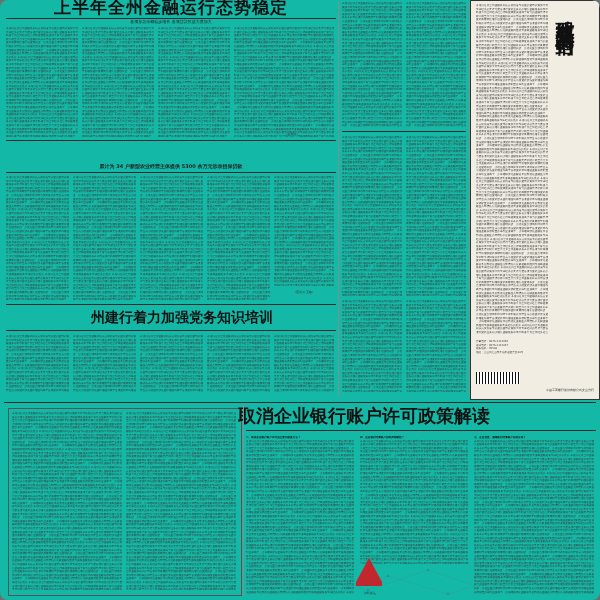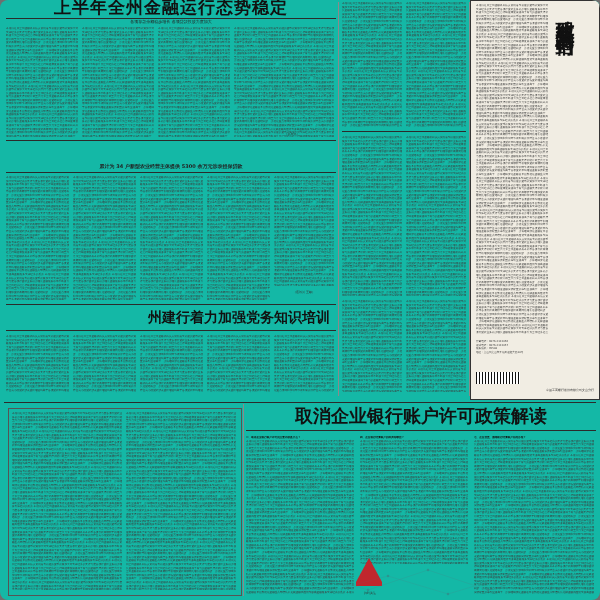--- a/index.html
+++ b/index.html
@@ -64,21 +64,21 @@
   </div>
   <div class="col" style="left:207px;top:176px;width:63px;height:124px;">
     <div class="body-text">本报讯近日全州金融机构认真贯彻落实稳健的货币政策加大对实体经济的支持力度各项存贷款业务稳步增长金融服务水平不断提升为全州经济社会持续健康发展提供了有力的金融支撑据统计截至六月末全州金融机构本外币各项存款余额较年初增加贷款余额同比增长信贷结构进一步优化重点领域和薄弱环节得到有效保障普惠小微贷款涉农贷款增速均高于各项贷款平均增速金融资源配置效率明显提高下一步将继续深化金融改革创新优化金融生态环境防范化解金融风险切实提高金融服务实体经济的质效 本报讯近日全州金融机构认真贯彻落实稳健的货币政策加大对实体经济的支持力度各项存贷款业务稳步增长金融服务水平不断提升为全州经济社会持续健康发展提供了有力的金融支撑据统计截至六月末全州金融机构本外币各项存款余额较年初增加贷款余额同比增长信贷结构进一步优化重点领域和薄弱环节得到有效保障普惠小微贷款涉农贷款增速均高于各项贷款平均增速金融资源配置效率明显提高下一步将继续深化金融改革创新优化金融生态环境防范化解金融风险切实提高金融服务实体经济的质效 本报讯近日全州金融机构认真贯彻落实稳健的货币政策加大对实体经济的支持力度各项存贷款业务稳步增长金融服务水平不断提升为全州经济社会持续健康发展提供了有力的金融支撑据统计截至六月末全州金融机构本外币各项存款余额较年初增加贷款余额同比增长信贷结构进一步优化重点领域和薄弱环节得到有效保障普惠小微贷款涉农贷款增速均高于各项贷款平均增速金融资源配置效率明显提高下一步将继续深化金融改革创新优化金融生态环境防范化解金融风险切实提高金融服务实体经济的质效 本报讯近日全州金融机构认真贯彻落实稳健的货币政策加大对实体经济的支持力度各项存贷款业务稳步增长金融服务水平不断提升为全州经济社会持续健康发展提供了有力的金融支撑据统计截至六月末全州金融机构本外币各项存款余额较年初增加贷款余额同比增长信贷结构进一步优化重点领域和薄弱环节得到有效保障普惠小微贷款涉农贷款增速均高于各项贷款平均增速金融资源配置效率明显提高下一步将继续深化金融改革创新优化金融生态环境防范化解金融风险切实提高金融服务实体经济的质效 本报讯近日全州金融机构认真贯彻落实稳健的货币政策加大对实体经济的支持力度各项存贷款业务稳步增长金融服务水平不断提升为全州经济社会持续健康发展提供了有力的金融支撑据统计截至六月末全州金融机构本外币各项存款余额较年初增加贷款余额同比增长信贷结构进一步优化重点领域和薄弱环节得到有效保障普惠小微贷款涉农贷款增速均高于各项贷款平均增速金融资源配置效率明显提高下一步将继续深化金融改革创新优化金融生态环境防范化解金融风险切实提高金融服务实体经济的质效 本报讯近日全州金融机构认真贯彻落实稳健的货币政策加大对实体经济的支持力度各项存贷款业务稳步增长金融服务水平不断提升为全州经济社会持续健康发展提供了有力的金融支撑据统计截至六月末全州金融机构本外币各项存款余额较年初增加贷款余额同比增长信贷结构进一步优化重点领域和薄弱环节得到有效保障普惠小微贷款涉农贷款增速均高于各项贷款平均增速金融资源配置效率明显提高下一步将继续深化金融改革创新优化金融生态环境防范化解金融风险切实提高金融服务实体经济的质效 本报讯近日全州金融机构认真贯彻落实稳健的货币政策加大对实体经济的支持力度各项存贷款业务稳步增长金融服务水平不断提升为全州经济社会持续健康发展提供了有力的金融支撑据统计截至六月末全州金融机构本外币各项存款余额较年初增加贷款余额同比增长信贷结构进一步优化重点领域和薄弱环节得到有效保障普惠小微贷款涉农贷款增速均高于各项贷款平均增速金融资源配置效率明显提高下一步将继续深化金融改革创新优化金融生态环境防范化解金融风险切实提高金融服务实体经济的质效 本报讯近日全州金融机构认真贯彻落实稳健的货币政策加大对实体经济的支持力度各项存贷款业务稳步增长金融服务水平不断提升为全州经济社会持续健康发展提供了有力的金融支撑据统计截至六月末全州金融机构本外币各项存款余额较年初增加贷款余额同比增长信贷结构进一步优化重点领域和薄弱环节得到有效保障普惠小微贷款涉农贷款增速均高于各项贷款平均增速金融资源配置效率明显提高下一步将继续深化金融改革创新优化金融生态环境防范化解金融风险切实提高金融服务实体经济的质效 本报讯近日全州金融机构认真贯彻落实稳健的货币政策加大对实体经济的支持力度各项存贷款业务稳步增长金融服务水平不断提升为全州经济社会持续健康发展提供了有力的金融支撑据统计截至六月末全州金融机构本外币各项存款余额较年初增加贷款余额同比增长信贷结构进一步优化重点领域和薄弱环节得到有效保障普惠小微贷款涉农贷款增速均高于各项贷款平均增速金融资源配置效率明显提高下一步将继续深化金融改革创新优化金融生态环境防范化解金融风险切实提高金融服务实体经济的质效 本报讯近日全州金融机构认真贯彻落实稳健的货币政策加大对实体经济的支持力度各项存贷款业务稳步增长金融服务水平不断提升为全州经济社会持续健康发展提供了有力的金融支撑据统计截至六月末全州金融机构本外币各项存款余额较年初增加贷款余额同比增长信贷结构进一步优化重点领域和薄弱环节得到有效保障普惠小微贷款涉农贷款增速均高于各项贷款平均增速金融资源配置效率明显提高下一步将继续深化金融改革创新优化金融生态环境防范化解金融风险切实提高金融服务实体经济的质效 本报讯近日全州金融机构认真贯彻落实稳健的货币政策加大对实体经济的支持力度各项存贷款业务稳步增长金融服务水平不断提升为全州经济社会持续健康发展提供了有力的金融支撑据统计截至六月末全州金融机构本外币各项存款余额较年初增加贷款余额同比增长信贷结构进一步优化重点领域和薄弱环节得到有效保障普惠小微贷款涉农贷款增速均高于各项贷款平均增速金融资源配置效率明显提高下一步将继续深化金融改革创新优化金融生态环境防范化解金融风险切实提高金融服务实体经济的质效 本报讯近日全州金融机构认真贯彻落实稳健的货币政策加大对实体经济的支持力度各项存贷款业务稳步增长金融服务水平不断提升为全州经济社会持续健康发展提供了有力的金融支撑据统计截至六月末全州金融机构本外币各项存款余额较年初增加贷款余额同比增长信贷结构进一步优化重点领域和薄弱环节得到有效保障普惠小微贷款涉农贷款增速均高于各项贷款平均增速金融资源配置效率明显提高下一步将继续深化金融改革创新优化金融生态环境防范化解金融风险切实提高金融服务实体经济的质效 本报讯近日全州金融机构认真贯彻落实稳健的货币政策加大对实体经济的支持力度各项存贷款业务稳步增长金融服务水平不断提升为全州经济社会持续健康发展提供了有力的金融支撑据统计截至六月末全州金融机构本外币各项存款余额较年初增加贷款余额同比增长信贷结构进一步优化重点领域和薄弱环节得到有效保障普惠小微贷款涉农贷款增速均高于各项贷款平均增速金融资源配置效率明显提高下一步将继续深化金融改革创新优化金融生态环境防范化解金融风险切实提高金融服务实体经济的质效 本报讯近日全州金融机构认真贯彻落实稳健的货币政策加大对实体经济的支持力度各项存贷款业务稳步增长金融服务水平不断提升为全州经济社会持续健康发展提供了有力的金融支撑据统计截至六月末全州金融机构本外币各项存款余额较年初增加贷款余额同比增长信贷结构进一步优化重点领域和薄弱环节得到有效保障普惠小微贷款涉农贷款增速均高于各项贷款平均增速金融资源配置效率明显提高下一步将继续深化金融改革创新优化金融生态环境防范化解金融风险切实提高金融服务实体经济的质效 </div>
   </div>
   <div class="col" style="left:274px;top:176px;width:60px;height:110px;">
     <div class="body-text">本报讯近日全州金融机构认真贯彻落实稳健的货币政策加大对实体经济的支持力度各项存贷款业务稳步增长金融服务水平不断提升为全州经济社会持续健康发展提供了有力的金融支撑据统计截至六月末全州金融机构本外币各项存款余额较年初增加贷款余额同比增长信贷结构进一步优化重点领域和薄弱环节得到有效保障普惠小微贷款涉农贷款增速均高于各项贷款平均增速金融资源配置效率明显提高下一步将继续深化金融改革创新优化金融生态环境防范化解金融风险切实提高金融服务实体经济的质效 本报讯近日全州金融机构认真贯彻落实稳健的货币政策加大对实体经济的支持力度各项存贷款业务稳步增长金融服务水平不断提升为全州经济社会持续健康发展提供了有力的金融支撑据统计截至六月末全州金融机构本外币各项存款余额较年初增加贷款余额同比增长信贷结构进一步优化重点领域和薄弱环节得到有效保障普惠小微贷款涉农贷款增速均高于各项贷款平均增速金融资源配置效率明显提高下一步将继续深化金融改革创新优化金融生态环境防范化解金融风险切实提高金融服务实体经济的质效 本报讯近日全州金融机构认真贯彻落实稳健的货币政策加大对实体经济的支持力度各项存贷款业务稳步增长金融服务水平不断提升为全州经济社会持续健康发展提供了有力的金融支撑据统计截至六月末全州金融机构本外币各项存款余额较年初增加贷款余额同比增长信贷结构进一步优化重点领域和薄弱环节得到有效保障普惠小微贷款涉农贷款增速均高于各项贷款平均增速金融资源配置效率明显提高下一步将继续深化金融改革创新优化金融生态环境防范化解金融风险切实提高金融服务实体经济的质效 本报讯近日全州金融机构认真贯彻落实稳健的货币政策加大对实体经济的支持力度各项存贷款业务稳步增长金融服务水平不断提升为全州经济社会持续健康发展提供了有力的金融支撑据统计截至六月末全州金融机构本外币各项存款余额较年初增加贷款余额同比增长信贷结构进一步优化重点领域和薄弱环节得到有效保障普惠小微贷款涉农贷款增速均高于各项贷款平均增速金融资源配置效率明显提高下一步将继续深化金融改革创新优化金融生态环境防范化解金融风险切实提高金融服务实体经济的质效 本报讯近日全州金融机构认真贯彻落实稳健的货币政策加大对实体经济的支持力度各项存贷款业务稳步增长金融服务水平不断提升为全州经济社会持续健康发展提供了有力的金融支撑据统计截至六月末全州金融机构本外币各项存款余额较年初增加贷款余额同比增长信贷结构进一步优化重点领域和薄弱环节得到有效保障普惠小微贷款涉农贷款增速均高于各项贷款平均增速金融资源配置效率明显提高下一步将继续深化金融改革创新优化金融生态环境防范化解金融风险切实提高金融服务实体经济的质效 本报讯近日全州金融机构认真贯彻落实稳健的货币政策加大对实体经济的支持力度各项存贷款业务稳步增长金融服务水平不断提升为全州经济社会持续健康发展提供了有力的金融支撑据统计截至六月末全州金融机构本外币各项存款余额较年初增加贷款余额同比增长信贷结构进一步优化重点领域和薄弱环节得到有效保障普惠小微贷款涉农贷款增速均高于各项贷款平均增速金融资源配置效率明显提高下一步将继续深化金融改革创新优化金融生态环境防范化解金融风险切实提高金融服务实体经济的质效 本报讯近日全州金融机构认真贯彻落实稳健的货币政策加大对实体经济的支持力度各项存贷款业务稳步增长金融服务水平不断提升为全州经济社会持续健康发展提供了有力的金融支撑据统计截至六月末全州金融机构本外币各项存款余额较年初增加贷款余额同比增长信贷结构进一步优化重点领域和薄弱环节得到有效保障普惠小微贷款涉农贷款增速均高于各项贷款平均增速金融资源配置效率明显提高下一步将继续深化金融改革创新优化金融生态环境防范化解金融风险切实提高金融服务实体经济的质效 本报讯近日全州金融机构认真贯彻落实稳健的货币政策加大对实体经济的支持力度各项存贷款业务稳步增长金融服务水平不断提升为全州经济社会持续健康发展提供了有力的金融支撑据统计截至六月末全州金融机构本外币各项存款余额较年初增加贷款余额同比增长信贷结构进一步优化重点领域和薄弱环节得到有效保障普惠小微贷款涉农贷款增速均高于各项贷款平均增速金融资源配置效率明显提高下一步将继续深化金融改革创新优化金融生态环境防范化解金融风险切实提高金融服务实体经济的质效 本报讯近日全州金融机构认真贯彻落实稳健的货币政策加大对实体经济的支持力度各项存贷款业务稳步增长金融服务水平不断提升为全州经济社会持续健康发展提供了有力的金融支撑据统计截至六月末全州金融机构本外币各项存款余额较年初增加贷款余额同比增长信贷结构进一步优化重点领域和薄弱环节得到有效保障普惠小微贷款涉农贷款增速均高于各项贷款平均增速金融资源配置效率明显提高下一步将继续深化金融改革创新优化金融生态环境防范化解金融风险切实提高金融服务实体经济的质效 本报讯近日全州金融机构认真贯彻落实稳健的货币政策加大对实体经济的支持力度各项存贷款业务稳步增长金融服务水平不断提升为全州经济社会持续健康发展提供了有力的金融支撑据统计截至六月末全州金融机构本外币各项存款余额较年初增加贷款余额同比增长信贷结构进一步优化重点领域和薄弱环节得到有效保障普惠小微贷款涉农贷款增速均高于各项贷款平均增速金融资源配置效率明显提高下一步将继续深化金融改革创新优化金融生态环境防范化解金融风险切实提高金融服务实体经济的质效 本报讯近日全州金融机构认真贯彻落实稳健的货币政策加大对实体经济的支持力度各项存贷款业务稳步增长金融服务水平不断提升为全州经济社会持续健康发展提供了有力的金融支撑据统计截至六月末全州金融机构本外币各项存款余额较年初增加贷款余额同比增长信贷结构进一步优化重点领域和薄弱环节得到有效保障普惠小微贷款涉农贷款增速均高于各项贷款平均增速金融资源配置效率明显提高下一步将继续深化金融改革创新优化金融生态环境防范化解金融风险切实提高金融服务实体经济的质效 本报讯近日全州金融机构认真贯彻落实稳健的货币政策加大对实体经济的支持力度各项存贷款业务稳步增长金融服务水平不断提升为全州经济社会持续健康发展提供了有力的金融支撑据统计截至六月末全州金融机构本外币各项存款余额较年初增加贷款余额同比增长信贷结构进一步优化重点领域和薄弱环节得到有效保障普惠小微贷款涉农贷款增速均高于各项贷款平均增速金融资源配置效率明显提高下一步将继续深化金融改革创新优化金融生态环境防范化解金融风险切实提高金融服务实体经济的质效 本报讯近日全州金融机构认真贯彻落实稳健的货币政策加大对实体经济的支持力度各项存贷款业务稳步增长金融服务水平不断提升为全州经济社会持续健康发展提供了有力的金融支撑据统计截至六月末全州金融机构本外币各项存款余额较年初增加贷款余额同比增长信贷结构进一步优化重点领域和薄弱环节得到有效保障普惠小微贷款涉农贷款增速均高于各项贷款平均增速金融资源配置效率明显提高下一步将继续深化金融改革创新优化金融生态环境防范化解金融风险切实提高金融服务实体经济的质效 本报讯近日全州金融机构认真贯彻落实稳健的货币政策加大对实体经济的支持力度各项存贷款业务稳步增长金融服务水平不断提升为全州经济社会持续健康发展提供了有力的金融支撑据统计截至六月末全州金融机构本外币各项存款余额较年初增加贷款余额同比增长信贷结构进一步优化重点领域和薄弱环节得到有效保障普惠小微贷款涉农贷款增速均高于各项贷款平均增速金融资源配置效率明显提高下一步将继续深化金融改革创新优化金融生态环境防范化解金融风险切实提高金融服务实体经济的质效 </div>
   </div>
   <div class="caption" style="left:274px;top:290px;width:60px;">（通讯员 王敏）</div>
 
   <div class="rule" style="left:6px;top:304px;width:330px;height:1px;"></div>
-  <div class="hd" style="left:0;top:309px;width:330px;font-size:14px;text-align:right;">州建行着力加强党务知识培训</div>
+  <div class="hd" style="left:17px;top:309px;width:330px;font-size:14px;">州建行着力加强党务知识培训</div>
   <div class="rule" style="left:6px;top:330px;width:330px;height:1px;"></div>
 
   <div class="col" style="left:6px;top:335px;width:63px;height:58px;">
     <div class="body-text">本报讯近日全州金融机构认真贯彻落实稳健的货币政策加大对实体经济的支持力度各项存贷款业务稳步增长金融服务水平不断提升为全州经济社会持续健康发展提供了有力的金融支撑据统计截至六月末全州金融机构本外币各项存款余额较年初增加贷款余额同比增长信贷结构进一步优化重点领域和薄弱环节得到有效保障普惠小微贷款涉农贷款增速均高于各项贷款平均增速金融资源配置效率明显提高下一步将继续深化金融改革创新优化金融生态环境防范化解金融风险切实提高金融服务实体经济的质效 本报讯近日全州金融机构认真贯彻落实稳健的货币政策加大对实体经济的支持力度各项存贷款业务稳步增长金融服务水平不断提升为全州经济社会持续健康发展提供了有力的金融支撑据统计截至六月末全州金融机构本外币各项存款余额较年初增加贷款余额同比增长信贷结构进一步优化重点领域和薄弱环节得到有效保障普惠小微贷款涉农贷款增速均高于各项贷款平均增速金融资源配置效率明显提高下一步将继续深化金融改革创新优化金融生态环境防范化解金融风险切实提高金融服务实体经济的质效 本报讯近日全州金融机构认真贯彻落实稳健的货币政策加大对实体经济的支持力度各项存贷款业务稳步增长金融服务水平不断提升为全州经济社会持续健康发展提供了有力的金融支撑据统计截至六月末全州金融机构本外币各项存款余额较年初增加贷款余额同比增长信贷结构进一步优化重点领域和薄弱环节得到有效保障普惠小微贷款涉农贷款增速均高于各项贷款平均增速金融资源配置效率明显提高下一步将继续深化金融改革创新优化金融生态环境防范化解金融风险切实提高金融服务实体经济的质效 本报讯近日全州金融机构认真贯彻落实稳健的货币政策加大对实体经济的支持力度各项存贷款业务稳步增长金融服务水平不断提升为全州经济社会持续健康发展提供了有力的金融支撑据统计截至六月末全州金融机构本外币各项存款余额较年初增加贷款余额同比增长信贷结构进一步优化重点领域和薄弱环节得到有效保障普惠小微贷款涉农贷款增速均高于各项贷款平均增速金融资源配置效率明显提高下一步将继续深化金融改革创新优化金融生态环境防范化解金融风险切实提高金融服务实体经济的质效 本报讯近日全州金融机构认真贯彻落实稳健的货币政策加大对实体经济的支持力度各项存贷款业务稳步增长金融服务水平不断提升为全州经济社会持续健康发展提供了有力的金融支撑据统计截至六月末全州金融机构本外币各项存款余额较年初增加贷款余额同比增长信贷结构进一步优化重点领域和薄弱环节得到有效保障普惠小微贷款涉农贷款增速均高于各项贷款平均增速金融资源配置效率明显提高下一步将继续深化金融改革创新优化金融生态环境防范化解金融风险切实提高金融服务实体经济的质效 本报讯近日全州金融机构认真贯彻落实稳健的货币政策加大对实体经济的支持力度各项存贷款业务稳步增长金融服务水平不断提升为全州经济社会持续健康发展提供了有力的金融支撑据统计截至六月末全州金融机构本外币各项存款余额较年初增加贷款余额同比增长信贷结构进一步优化重点领域和薄弱环节得到有效保障普惠小微贷款涉农贷款增速均高于各项贷款平均增速金融资源配置效率明显提高下一步将继续深化金融改革创新优化金融生态环境防范化解金融风险切实提高金融服务实体经济的质效 本报讯近日全州金融机构认真贯彻落实稳健的货币政策加大对实体经济的支持力度各项存贷款业务稳步增长金融服务水平不断提升为全州经济社会持续健康发展提供了有力的金融支撑据统计截至六月末全州金融机构本外币各项存款余额较年初增加贷款余额同比增长信贷结构进一步优化重点领域和薄弱环节得到有效保障普惠小微贷款涉农贷款增速均高于各项贷款平均增速金融资源配置效率明显提高下一步将继续深化金融改革创新优化金融生态环境防范化解金融风险切实提高金融服务实体经济的质效 本报讯近日全州金融机构认真贯彻落实稳健的货币政策加大对实体经济的支持力度各项存贷款业务稳步增长金融服务水平不断提升为全州经济社会持续健康发展提供了有力的金融支撑据统计截至六月末全州金融机构本外币各项存款余额较年初增加贷款余额同比增长信贷结构进一步优化重点领域和薄弱环节得到有效保障普惠小微贷款涉农贷款增速均高于各项贷款平均增速金融资源配置效率明显提高下一步将继续深化金融改革创新优化金融生态环境防范化解金融风险切实提高金融服务实体经济的质效 本报讯近日全州金融机构认真贯彻落实稳健的货币政策加大对实体经济的支持力度各项存贷款业务稳步增长金融服务水平不断提升为全州经济社会持续健康发展提供了有力的金融支撑据统计截至六月末全州金融机构本外币各项存款余额较年初增加贷款余额同比增长信贷结构进一步优化重点领域和薄弱环节得到有效保障普惠小微贷款涉农贷款增速均高于各项贷款平均增速金融资源配置效率明显提高下一步将继续深化金融改革创新优化金融生态环境防范化解金融风险切实提高金融服务实体经济的质效 本报讯近日全州金融机构认真贯彻落实稳健的货币政策加大对实体经济的支持力度各项存贷款业务稳步增长金融服务水平不断提升为全州经济社会持续健康发展提供了有力的金融支撑据统计截至六月末全州金融机构本外币各项存款余额较年初增加贷款余额同比增长信贷结构进一步优化重点领域和薄弱环节得到有效保障普惠小微贷款涉农贷款增速均高于各项贷款平均增速金融资源配置效率明显提高下一步将继续深化金融改革创新优化金融生态环境防范化解金融风险切实提高金融服务实体经济的质效 本报讯近日全州金融机构认真贯彻落实稳健的货币政策加大对实体经济的支持力度各项存贷款业务稳步增长金融服务水平不断提升为全州经济社会持续健康发展提供了有力的金融支撑据统计截至六月末全州金融机构本外币各项存款余额较年初增加贷款余额同比增长信贷结构进一步优化重点领域和薄弱环节得到有效保障普惠小微贷款涉农贷款增速均高于各项贷款平均增速金融资源配置效率明显提高下一步将继续深化金融改革创新优化金融生态环境防范化解金融风险切实提高金融服务实体经济的质效 本报讯近日全州金融机构认真贯彻落实稳健的货币政策加大对实体经济的支持力度各项存贷款业务稳步增长金融服务水平不断提升为全州经济社会持续健康发展提供了有力的金融支撑据统计截至六月末全州金融机构本外币各项存款余额较年初增加贷款余额同比增长信贷结构进一步优化重点领域和薄弱环节得到有效保障普惠小微贷款涉农贷款增速均高于各项贷款平均增速金融资源配置效率明显提高下一步将继续深化金融改革创新优化金融生态环境防范化解金融风险切实提高金融服务实体经济的质效 本报讯近日全州金融机构认真贯彻落实稳健的货币政策加大对实体经济的支持力度各项存贷款业务稳步增长金融服务水平不断提升为全州经济社会持续健康发展提供了有力的金融支撑据统计截至六月末全州金融机构本外币各项存款余额较年初增加贷款余额同比增长信贷结构进一步优化重点领域和薄弱环节得到有效保障普惠小微贷款涉农贷款增速均高于各项贷款平均增速金融资源配置效率明显提高下一步将继续深化金融改革创新优化金融生态环境防范化解金融风险切实提高金融服务实体经济的质效 本报讯近日全州金融机构认真贯彻落实稳健的货币政策加大对实体经济的支持力度各项存贷款业务稳步增长金融服务水平不断提升为全州经济社会持续健康发展提供了有力的金融支撑据统计截至六月末全州金融机构本外币各项存款余额较年初增加贷款余额同比增长信贷结构进一步优化重点领域和薄弱环节得到有效保障普惠小微贷款涉农贷款增速均高于各项贷款平均增速金融资源配置效率明显提高下一步将继续深化金融改革创新优化金融生态环境防范化解金融风险切实提高金融服务实体经济的质效 </div>
   </div>
   <div class="col" style="left:73px;top:335px;width:63px;height:58px;">
     <div class="body-text">本报讯近日全州金融机构认真贯彻落实稳健的货币政策加大对实体经济的支持力度各项存贷款业务稳步增长金融服务水平不断提升为全州经济社会持续健康发展提供了有力的金融支撑据统计截至六月末全州金融机构本外币各项存款余额较年初增加贷款余额同比增长信贷结构进一步优化重点领域和薄弱环节得到有效保障普惠小微贷款涉农贷款增速均高于各项贷款平均增速金融资源配置效率明显提高下一步将继续深化金融改革创新优化金融生态环境防范化解金融风险切实提高金融服务实体经济的质效 本报讯近日全州金融机构认真贯彻落实稳健的货币政策加大对实体经济的支持力度各项存贷款业务稳步增长金融服务水平不断提升为全州经济社会持续健康发展提供了有力的金融支撑据统计截至六月末全州金融机构本外币各项存款余额较年初增加贷款余额同比增长信贷结构进一步优化重点领域和薄弱环节得到有效保障普惠小微贷款涉农贷款增速均高于各项贷款平均增速金融资源配置效率明显提高下一步将继续深化金融改革创新优化金融生态环境防范化解金融风险切实提高金融服务实体经济的质效 本报讯近日全州金融机构认真贯彻落实稳健的货币政策加大对实体经济的支持力度各项存贷款业务稳步增长金融服务水平不断提升为全州经济社会持续健康发展提供了有力的金融支撑据统计截至六月末全州金融机构本外币各项存款余额较年初增加贷款余额同比增长信贷结构进一步优化重点领域和薄弱环节得到有效保障普惠小微贷款涉农贷款增速均高于各项贷款平均增速金融资源配置效率明显提高下一步将继续深化金融改革创新优化金融生态环境防范化解金融风险切实提高金融服务实体经济的质效 本报讯近日全州金融机构认真贯彻落实稳健的货币政策加大对实体经济的支持力度各项存贷款业务稳步增长金融服务水平不断提升为全州经济社会持续健康发展提供了有力的金融支撑据统计截至六月末全州金融机构本外币各项存款余额较年初增加贷款余额同比增长信贷结构进一步优化重点领域和薄弱环节得到有效保障普惠小微贷款涉农贷款增速均高于各项贷款平均增速金融资源配置效率明显提高下一步将继续深化金融改革创新优化金融生态环境防范化解金融风险切实提高金融服务实体经济的质效 本报讯近日全州金融机构认真贯彻落实稳健的货币政策加大对实体经济的支持力度各项存贷款业务稳步增长金融服务水平不断提升为全州经济社会持续健康发展提供了有力的金融支撑据统计截至六月末全州金融机构本外币各项存款余额较年初增加贷款余额同比增长信贷结构进一步优化重点领域和薄弱环节得到有效保障普惠小微贷款涉农贷款增速均高于各项贷款平均增速金融资源配置效率明显提高下一步将继续深化金融改革创新优化金融生态环境防范化解金融风险切实提高金融服务实体经济的质效 本报讯近日全州金融机构认真贯彻落实稳健的货币政策加大对实体经济的支持力度各项存贷款业务稳步增长金融服务水平不断提升为全州经济社会持续健康发展提供了有力的金融支撑据统计截至六月末全州金融机构本外币各项存款余额较年初增加贷款余额同比增长信贷结构进一步优化重点领域和薄弱环节得到有效保障普惠小微贷款涉农贷款增速均高于各项贷款平均增速金融资源配置效率明显提高下一步将继续深化金融改革创新优化金融生态环境防范化解金融风险切实提高金融服务实体经济的质效 本报讯近日全州金融机构认真贯彻落实稳健的货币政策加大对实体经济的支持力度各项存贷款业务稳步增长金融服务水平不断提升为全州经济社会持续健康发展提供了有力的金融支撑据统计截至六月末全州金融机构本外币各项存款余额较年初增加贷款余额同比增长信贷结构进一步优化重点领域和薄弱环节得到有效保障普惠小微贷款涉农贷款增速均高于各项贷款平均增速金融资源配置效率明显提高下一步将继续深化金融改革创新优化金融生态环境防范化解金融风险切实提高金融服务实体经济的质效 本报讯近日全州金融机构认真贯彻落实稳健的货币政策加大对实体经济的支持力度各项存贷款业务稳步增长金融服务水平不断提升为全州经济社会持续健康发展提供了有力的金融支撑据统计截至六月末全州金融机构本外币各项存款余额较年初增加贷款余额同比增长信贷结构进一步优化重点领域和薄弱环节得到有效保障普惠小微贷款涉农贷款增速均高于各项贷款平均增速金融资源配置效率明显提高下一步将继续深化金融改革创新优化金融生态环境防范化解金融风险切实提高金融服务实体经济的质效 本报讯近日全州金融机构认真贯彻落实稳健的货币政策加大对实体经济的支持力度各项存贷款业务稳步增长金融服务水平不断提升为全州经济社会持续健康发展提供了有力的金融支撑据统计截至六月末全州金融机构本外币各项存款余额较年初增加贷款余额同比增长信贷结构进一步优化重点领域和薄弱环节得到有效保障普惠小微贷款涉农贷款增速均高于各项贷款平均增速金融资源配置效率明显提高下一步将继续深化金融改革创新优化金融生态环境防范化解金融风险切实提高金融服务实体经济的质效 本报讯近日全州金融机构认真贯彻落实稳健的货币政策加大对实体经济的支持力度各项存贷款业务稳步增长金融服务水平不断提升为全州经济社会持续健康发展提供了有力的金融支撑据统计截至六月末全州金融机构本外币各项存款余额较年初增加贷款余额同比增长信贷结构进一步优化重点领域和薄弱环节得到有效保障普惠小微贷款涉农贷款增速均高于各项贷款平均增速金融资源配置效率明显提高下一步将继续深化金融改革创新优化金融生态环境防范化解金融风险切实提高金融服务实体经济的质效 本报讯近日全州金融机构认真贯彻落实稳健的货币政策加大对实体经济的支持力度各项存贷款业务稳步增长金融服务水平不断提升为全州经济社会持续健康发展提供了有力的金融支撑据统计截至六月末全州金融机构本外币各项存款余额较年初增加贷款余额同比增长信贷结构进一步优化重点领域和薄弱环节得到有效保障普惠小微贷款涉农贷款增速均高于各项贷款平均增速金融资源配置效率明显提高下一步将继续深化金融改革创新优化金融生态环境防范化解金融风险切实提高金融服务实体经济的质效 本报讯近日全州金融机构认真贯彻落实稳健的货币政策加大对实体经济的支持力度各项存贷款业务稳步增长金融服务水平不断提升为全州经济社会持续健康发展提供了有力的金融支撑据统计截至六月末全州金融机构本外币各项存款余额较年初增加贷款余额同比增长信贷结构进一步优化重点领域和薄弱环节得到有效保障普惠小微贷款涉农贷款增速均高于各项贷款平均增速金融资源配置效率明显提高下一步将继续深化金融改革创新优化金融生态环境防范化解金融风险切实提高金融服务实体经济的质效 本报讯近日全州金融机构认真贯彻落实稳健的货币政策加大对实体经济的支持力度各项存贷款业务稳步增长金融服务水平不断提升为全州经济社会持续健康发展提供了有力的金融支撑据统计截至六月末全州金融机构本外币各项存款余额较年初增加贷款余额同比增长信贷结构进一步优化重点领域和薄弱环节得到有效保障普惠小微贷款涉农贷款增速均高于各项贷款平均增速金融资源配置效率明显提高下一步将继续深化金融改革创新优化金融生态环境防范化解金融风险切实提高金融服务实体经济的质效 本报讯近日全州金融机构认真贯彻落实稳健的货币政策加大对实体经济的支持力度各项存贷款业务稳步增长金融服务水平不断提升为全州经济社会持续健康发展提供了有力的金融支撑据统计截至六月末全州金融机构本外币各项存款余额较年初增加贷款余额同比增长信贷结构进一步优化重点领域和薄弱环节得到有效保障普惠小微贷款涉农贷款增速均高于各项贷款平均增速金融资源配置效率明显提高下一步将继续深化金融改革创新优化金融生态环境防范化解金融风险切实提高金融服务实体经济的质效 </div>
   </div>
   <div class="col" style="left:140px;top:335px;width:63px;height:58px;">
     <div class="body-text">本报讯近日全州金融机构认真贯彻落实稳健的货币政策加大对实体经济的支持力度各项存贷款业务稳步增长金融服务水平不断提升为全州经济社会持续健康发展提供了有力的金融支撑据统计截至六月末全州金融机构本外币各项存款余额较年初增加贷款余额同比增长信贷结构进一步优化重点领域和薄弱环节得到有效保障普惠小微贷款涉农贷款增速均高于各项贷款平均增速金融资源配置效率明显提高下一步将继续深化金融改革创新优化金融生态环境防范化解金融风险切实提高金融服务实体经济的质效 本报讯近日全州金融机构认真贯彻落实稳健的货币政策加大对实体经济的支持力度各项存贷款业务稳步增长金融服务水平不断提升为全州经济社会持续健康发展提供了有力的金融支撑据统计截至六月末全州金融机构本外币各项存款余额较年初增加贷款余额同比增长信贷结构进一步优化重点领域和薄弱环节得到有效保障普惠小微贷款涉农贷款增速均高于各项贷款平均增速金融资源配置效率明显提高下一步将继续深化金融改革创新优化金融生态环境防范化解金融风险切实提高金融服务实体经济的质效 本报讯近日全州金融机构认真贯彻落实稳健的货币政策加大对实体经济的支持力度各项存贷款业务稳步增长金融服务水平不断提升为全州经济社会持续健康发展提供了有力的金融支撑据统计截至六月末全州金融机构本外币各项存款余额较年初增加贷款余额同比增长信贷结构进一步优化重点领域和薄弱环节得到有效保障普惠小微贷款涉农贷款增速均高于各项贷款平均增速金融资源配置效率明显提高下一步将继续深化金融改革创新优化金融生态环境防范化解金融风险切实提高金融服务实体经济的质效 本报讯近日全州金融机构认真贯彻落实稳健的货币政策加大对实体经济的支持力度各项存贷款业务稳步增长金融服务水平不断提升为全州经济社会持续健康发展提供了有力的金融支撑据统计截至六月末全州金融机构本外币各项存款余额较年初增加贷款余额同比增长信贷结构进一步优化重点领域和薄弱环节得到有效保障普惠小微贷款涉农贷款增速均高于各项贷款平均增速金融资源配置效率明显提高下一步将继续深化金融改革创新优化金融生态环境防范化解金融风险切实提高金融服务实体经济的质效 本报讯近日全州金融机构认真贯彻落实稳健的货币政策加大对实体经济的支持力度各项存贷款业务稳步增长金融服务水平不断提升为全州经济社会持续健康发展提供了有力的金融支撑据统计截至六月末全州金融机构本外币各项存款余额较年初增加贷款余额同比增长信贷结构进一步优化重点领域和薄弱环节得到有效保障普惠小微贷款涉农贷款增速均高于各项贷款平均增速金融资源配置效率明显提高下一步将继续深化金融改革创新优化金融生态环境防范化解金融风险切实提高金融服务实体经济的质效 本报讯近日全州金融机构认真贯彻落实稳健的货币政策加大对实体经济的支持力度各项存贷款业务稳步增长金融服务水平不断提升为全州经济社会持续健康发展提供了有力的金融支撑据统计截至六月末全州金融机构本外币各项存款余额较年初增加贷款余额同比增长信贷结构进一步优化重点领域和薄弱环节得到有效保障普惠小微贷款涉农贷款增速均高于各项贷款平均增速金融资源配置效率明显提高下一步将继续深化金融改革创新优化金融生态环境防范化解金融风险切实提高金融服务实体经济的质效 本报讯近日全州金融机构认真贯彻落实稳健的货币政策加大对实体经济的支持力度各项存贷款业务稳步增长金融服务水平不断提升为全州经济社会持续健康发展提供了有力的金融支撑据统计截至六月末全州金融机构本外币各项存款余额较年初增加贷款余额同比增长信贷结构进一步优化重点领域和薄弱环节得到有效保障普惠小微贷款涉农贷款增速均高于各项贷款平均增速金融资源配置效率明显提高下一步将继续深化金融改革创新优化金融生态环境防范化解金融风险切实提高金融服务实体经济的质效 本报讯近日全州金融机构认真贯彻落实稳健的货币政策加大对实体经济的支持力度各项存贷款业务稳步增长金融服务水平不断提升为全州经济社会持续健康发展提供了有力的金融支撑据统计截至六月末全州金融机构本外币各项存款余额较年初增加贷款余额同比增长信贷结构进一步优化重点领域和薄弱环节得到有效保障普惠小微贷款涉农贷款增速均高于各项贷款平均增速金融资源配置效率明显提高下一步将继续深化金融改革创新优化金融生态环境防范化解金融风险切实提高金融服务实体经济的质效 本报讯近日全州金融机构认真贯彻落实稳健的货币政策加大对实体经济的支持力度各项存贷款业务稳步增长金融服务水平不断提升为全州经济社会持续健康发展提供了有力的金融支撑据统计截至六月末全州金融机构本外币各项存款余额较年初增加贷款余额同比增长信贷结构进一步优化重点领域和薄弱环节得到有效保障普惠小微贷款涉农贷款增速均高于各项贷款平均增速金融资源配置效率明显提高下一步将继续深化金融改革创新优化金融生态环境防范化解金融风险切实提高金融服务实体经济的质效 本报讯近日全州金融机构认真贯彻落实稳健的货币政策加大对实体经济的支持力度各项存贷款业务稳步增长金融服务水平不断提升为全州经济社会持续健康发展提供了有力的金融支撑据统计截至六月末全州金融机构本外币各项存款余额较年初增加贷款余额同比增长信贷结构进一步优化重点领域和薄弱环节得到有效保障普惠小微贷款涉农贷款增速均高于各项贷款平均增速金融资源配置效率明显提高下一步将继续深化金融改革创新优化金融生态环境防范化解金融风险切实提高金融服务实体经济的质效 本报讯近日全州金融机构认真贯彻落实稳健的货币政策加大对实体经济的支持力度各项存贷款业务稳步增长金融服务水平不断提升为全州经济社会持续健康发展提供了有力的金融支撑据统计截至六月末全州金融机构本外币各项存款余额较年初增加贷款余额同比增长信贷结构进一步优化重点领域和薄弱环节得到有效保障普惠小微贷款涉农贷款增速均高于各项贷款平均增速金融资源配置效率明显提高下一步将继续深化金融改革创新优化金融生态环境防范化解金融风险切实提高金融服务实体经济的质效 本报讯近日全州金融机构认真贯彻落实稳健的货币政策加大对实体经济的支持力度各项存贷款业务稳步增长金融服务水平不断提升为全州经济社会持续健康发展提供了有力的金融支撑据统计截至六月末全州金融机构本外币各项存款余额较年初增加贷款余额同比增长信贷结构进一步优化重点领域和薄弱环节得到有效保障普惠小微贷款涉农贷款增速均高于各项贷款平均增速金融资源配置效率明显提高下一步将继续深化金融改革创新优化金融生态环境防范化解金融风险切实提高金融服务实体经济的质效 本报讯近日全州金融机构认真贯彻落实稳健的货币政策加大对实体经济的支持力度各项存贷款业务稳步增长金融服务水平不断提升为全州经济社会持续健康发展提供了有力的金融支撑据统计截至六月末全州金融机构本外币各项存款余额较年初增加贷款余额同比增长信贷结构进一步优化重点领域和薄弱环节得到有效保障普惠小微贷款涉农贷款增速均高于各项贷款平均增速金融资源配置效率明显提高下一步将继续深化金融改革创新优化金融生态环境防范化解金融风险切实提高金融服务实体经济的质效 本报讯近日全州金融机构认真贯彻落实稳健的货币政策加大对实体经济的支持力度各项存贷款业务稳步增长金融服务水平不断提升为全州经济社会持续健康发展提供了有力的金融支撑据统计截至六月末全州金融机构本外币各项存款余额较年初增加贷款余额同比增长信贷结构进一步优化重点领域和薄弱环节得到有效保障普惠小微贷款涉农贷款增速均高于各项贷款平均增速金融资源配置效率明显提高下一步将继续深化金融改革创新优化金融生态环境防范化解金融风险切实提高金融服务实体经济的质效 </div>
@@ -127,21 +127,21 @@
 
   <div class="rule" style="left:4px;top:402px;width:592px;height:1px;"></div>
   <div class="boxed" style="left:8px;top:408px;width:232px;height:186px;border:1px solid #555;"></div>
   <div class="col" style="left:12px;top:412px;width:110px;height:178px;">
     <div class="body-text">本报讯近日全州金融机构认真贯彻落实稳健的货币政策加大对实体经济的支持力度各项存贷款业务稳步增长金融服务水平不断提升为全州经济社会持续健康发展提供了有力的金融支撑据统计截至六月末全州金融机构本外币各项存款余额较年初增加贷款余额同比增长信贷结构进一步优化重点领域和薄弱环节得到有效保障普惠小微贷款涉农贷款增速均高于各项贷款平均增速金融资源配置效率明显提高下一步将继续深化金融改革创新优化金融生态环境防范化解金融风险切实提高金融服务实体经济的质效 本报讯近日全州金融机构认真贯彻落实稳健的货币政策加大对实体经济的支持力度各项存贷款业务稳步增长金融服务水平不断提升为全州经济社会持续健康发展提供了有力的金融支撑据统计截至六月末全州金融机构本外币各项存款余额较年初增加贷款余额同比增长信贷结构进一步优化重点领域和薄弱环节得到有效保障普惠小微贷款涉农贷款增速均高于各项贷款平均增速金融资源配置效率明显提高下一步将继续深化金融改革创新优化金融生态环境防范化解金融风险切实提高金融服务实体经济的质效 本报讯近日全州金融机构认真贯彻落实稳健的货币政策加大对实体经济的支持力度各项存贷款业务稳步增长金融服务水平不断提升为全州经济社会持续健康发展提供了有力的金融支撑据统计截至六月末全州金融机构本外币各项存款余额较年初增加贷款余额同比增长信贷结构进一步优化重点领域和薄弱环节得到有效保障普惠小微贷款涉农贷款增速均高于各项贷款平均增速金融资源配置效率明显提高下一步将继续深化金融改革创新优化金融生态环境防范化解金融风险切实提高金融服务实体经济的质效 本报讯近日全州金融机构认真贯彻落实稳健的货币政策加大对实体经济的支持力度各项存贷款业务稳步增长金融服务水平不断提升为全州经济社会持续健康发展提供了有力的金融支撑据统计截至六月末全州金融机构本外币各项存款余额较年初增加贷款余额同比增长信贷结构进一步优化重点领域和薄弱环节得到有效保障普惠小微贷款涉农贷款增速均高于各项贷款平均增速金融资源配置效率明显提高下一步将继续深化金融改革创新优化金融生态环境防范化解金融风险切实提高金融服务实体经济的质效 本报讯近日全州金融机构认真贯彻落实稳健的货币政策加大对实体经济的支持力度各项存贷款业务稳步增长金融服务水平不断提升为全州经济社会持续健康发展提供了有力的金融支撑据统计截至六月末全州金融机构本外币各项存款余额较年初增加贷款余额同比增长信贷结构进一步优化重点领域和薄弱环节得到有效保障普惠小微贷款涉农贷款增速均高于各项贷款平均增速金融资源配置效率明显提高下一步将继续深化金融改革创新优化金融生态环境防范化解金融风险切实提高金融服务实体经济的质效 本报讯近日全州金融机构认真贯彻落实稳健的货币政策加大对实体经济的支持力度各项存贷款业务稳步增长金融服务水平不断提升为全州经济社会持续健康发展提供了有力的金融支撑据统计截至六月末全州金融机构本外币各项存款余额较年初增加贷款余额同比增长信贷结构进一步优化重点领域和薄弱环节得到有效保障普惠小微贷款涉农贷款增速均高于各项贷款平均增速金融资源配置效率明显提高下一步将继续深化金融改革创新优化金融生态环境防范化解金融风险切实提高金融服务实体经济的质效 本报讯近日全州金融机构认真贯彻落实稳健的货币政策加大对实体经济的支持力度各项存贷款业务稳步增长金融服务水平不断提升为全州经济社会持续健康发展提供了有力的金融支撑据统计截至六月末全州金融机构本外币各项存款余额较年初增加贷款余额同比增长信贷结构进一步优化重点领域和薄弱环节得到有效保障普惠小微贷款涉农贷款增速均高于各项贷款平均增速金融资源配置效率明显提高下一步将继续深化金融改革创新优化金融生态环境防范化解金融风险切实提高金融服务实体经济的质效 本报讯近日全州金融机构认真贯彻落实稳健的货币政策加大对实体经济的支持力度各项存贷款业务稳步增长金融服务水平不断提升为全州经济社会持续健康发展提供了有力的金融支撑据统计截至六月末全州金融机构本外币各项存款余额较年初增加贷款余额同比增长信贷结构进一步优化重点领域和薄弱环节得到有效保障普惠小微贷款涉农贷款增速均高于各项贷款平均增速金融资源配置效率明显提高下一步将继续深化金融改革创新优化金融生态环境防范化解金融风险切实提高金融服务实体经济的质效 本报讯近日全州金融机构认真贯彻落实稳健的货币政策加大对实体经济的支持力度各项存贷款业务稳步增长金融服务水平不断提升为全州经济社会持续健康发展提供了有力的金融支撑据统计截至六月末全州金融机构本外币各项存款余额较年初增加贷款余额同比增长信贷结构进一步优化重点领域和薄弱环节得到有效保障普惠小微贷款涉农贷款增速均高于各项贷款平均增速金融资源配置效率明显提高下一步将继续深化金融改革创新优化金融生态环境防范化解金融风险切实提高金融服务实体经济的质效 本报讯近日全州金融机构认真贯彻落实稳健的货币政策加大对实体经济的支持力度各项存贷款业务稳步增长金融服务水平不断提升为全州经济社会持续健康发展提供了有力的金融支撑据统计截至六月末全州金融机构本外币各项存款余额较年初增加贷款余额同比增长信贷结构进一步优化重点领域和薄弱环节得到有效保障普惠小微贷款涉农贷款增速均高于各项贷款平均增速金融资源配置效率明显提高下一步将继续深化金融改革创新优化金融生态环境防范化解金融风险切实提高金融服务实体经济的质效 本报讯近日全州金融机构认真贯彻落实稳健的货币政策加大对实体经济的支持力度各项存贷款业务稳步增长金融服务水平不断提升为全州经济社会持续健康发展提供了有力的金融支撑据统计截至六月末全州金融机构本外币各项存款余额较年初增加贷款余额同比增长信贷结构进一步优化重点领域和薄弱环节得到有效保障普惠小微贷款涉农贷款增速均高于各项贷款平均增速金融资源配置效率明显提高下一步将继续深化金融改革创新优化金融生态环境防范化解金融风险切实提高金融服务实体经济的质效 本报讯近日全州金融机构认真贯彻落实稳健的货币政策加大对实体经济的支持力度各项存贷款业务稳步增长金融服务水平不断提升为全州经济社会持续健康发展提供了有力的金融支撑据统计截至六月末全州金融机构本外币各项存款余额较年初增加贷款余额同比增长信贷结构进一步优化重点领域和薄弱环节得到有效保障普惠小微贷款涉农贷款增速均高于各项贷款平均增速金融资源配置效率明显提高下一步将继续深化金融改革创新优化金融生态环境防范化解金融风险切实提高金融服务实体经济的质效 本报讯近日全州金融机构认真贯彻落实稳健的货币政策加大对实体经济的支持力度各项存贷款业务稳步增长金融服务水平不断提升为全州经济社会持续健康发展提供了有力的金融支撑据统计截至六月末全州金融机构本外币各项存款余额较年初增加贷款余额同比增长信贷结构进一步优化重点领域和薄弱环节得到有效保障普惠小微贷款涉农贷款增速均高于各项贷款平均增速金融资源配置效率明显提高下一步将继续深化金融改革创新优化金融生态环境防范化解金融风险切实提高金融服务实体经济的质效 本报讯近日全州金融机构认真贯彻落实稳健的货币政策加大对实体经济的支持力度各项存贷款业务稳步增长金融服务水平不断提升为全州经济社会持续健康发展提供了有力的金融支撑据统计截至六月末全州金融机构本外币各项存款余额较年初增加贷款余额同比增长信贷结构进一步优化重点领域和薄弱环节得到有效保障普惠小微贷款涉农贷款增速均高于各项贷款平均增速金融资源配置效率明显提高下一步将继续深化金融改革创新优化金融生态环境防范化解金融风险切实提高金融服务实体经济的质效 </div>
   </div>
   <div class="col" style="left:126px;top:412px;width:110px;height:178px;">
     <div class="body-text">本报讯近日全州金融机构认真贯彻落实稳健的货币政策加大对实体经济的支持力度各项存贷款业务稳步增长金融服务水平不断提升为全州经济社会持续健康发展提供了有力的金融支撑据统计截至六月末全州金融机构本外币各项存款余额较年初增加贷款余额同比增长信贷结构进一步优化重点领域和薄弱环节得到有效保障普惠小微贷款涉农贷款增速均高于各项贷款平均增速金融资源配置效率明显提高下一步将继续深化金融改革创新优化金融生态环境防范化解金融风险切实提高金融服务实体经济的质效 本报讯近日全州金融机构认真贯彻落实稳健的货币政策加大对实体经济的支持力度各项存贷款业务稳步增长金融服务水平不断提升为全州经济社会持续健康发展提供了有力的金融支撑据统计截至六月末全州金融机构本外币各项存款余额较年初增加贷款余额同比增长信贷结构进一步优化重点领域和薄弱环节得到有效保障普惠小微贷款涉农贷款增速均高于各项贷款平均增速金融资源配置效率明显提高下一步将继续深化金融改革创新优化金融生态环境防范化解金融风险切实提高金融服务实体经济的质效 本报讯近日全州金融机构认真贯彻落实稳健的货币政策加大对实体经济的支持力度各项存贷款业务稳步增长金融服务水平不断提升为全州经济社会持续健康发展提供了有力的金融支撑据统计截至六月末全州金融机构本外币各项存款余额较年初增加贷款余额同比增长信贷结构进一步优化重点领域和薄弱环节得到有效保障普惠小微贷款涉农贷款增速均高于各项贷款平均增速金融资源配置效率明显提高下一步将继续深化金融改革创新优化金融生态环境防范化解金融风险切实提高金融服务实体经济的质效 本报讯近日全州金融机构认真贯彻落实稳健的货币政策加大对实体经济的支持力度各项存贷款业务稳步增长金融服务水平不断提升为全州经济社会持续健康发展提供了有力的金融支撑据统计截至六月末全州金融机构本外币各项存款余额较年初增加贷款余额同比增长信贷结构进一步优化重点领域和薄弱环节得到有效保障普惠小微贷款涉农贷款增速均高于各项贷款平均增速金融资源配置效率明显提高下一步将继续深化金融改革创新优化金融生态环境防范化解金融风险切实提高金融服务实体经济的质效 本报讯近日全州金融机构认真贯彻落实稳健的货币政策加大对实体经济的支持力度各项存贷款业务稳步增长金融服务水平不断提升为全州经济社会持续健康发展提供了有力的金融支撑据统计截至六月末全州金融机构本外币各项存款余额较年初增加贷款余额同比增长信贷结构进一步优化重点领域和薄弱环节得到有效保障普惠小微贷款涉农贷款增速均高于各项贷款平均增速金融资源配置效率明显提高下一步将继续深化金融改革创新优化金融生态环境防范化解金融风险切实提高金融服务实体经济的质效 本报讯近日全州金融机构认真贯彻落实稳健的货币政策加大对实体经济的支持力度各项存贷款业务稳步增长金融服务水平不断提升为全州经济社会持续健康发展提供了有力的金融支撑据统计截至六月末全州金融机构本外币各项存款余额较年初增加贷款余额同比增长信贷结构进一步优化重点领域和薄弱环节得到有效保障普惠小微贷款涉农贷款增速均高于各项贷款平均增速金融资源配置效率明显提高下一步将继续深化金融改革创新优化金融生态环境防范化解金融风险切实提高金融服务实体经济的质效 本报讯近日全州金融机构认真贯彻落实稳健的货币政策加大对实体经济的支持力度各项存贷款业务稳步增长金融服务水平不断提升为全州经济社会持续健康发展提供了有力的金融支撑据统计截至六月末全州金融机构本外币各项存款余额较年初增加贷款余额同比增长信贷结构进一步优化重点领域和薄弱环节得到有效保障普惠小微贷款涉农贷款增速均高于各项贷款平均增速金融资源配置效率明显提高下一步将继续深化金融改革创新优化金融生态环境防范化解金融风险切实提高金融服务实体经济的质效 本报讯近日全州金融机构认真贯彻落实稳健的货币政策加大对实体经济的支持力度各项存贷款业务稳步增长金融服务水平不断提升为全州经济社会持续健康发展提供了有力的金融支撑据统计截至六月末全州金融机构本外币各项存款余额较年初增加贷款余额同比增长信贷结构进一步优化重点领域和薄弱环节得到有效保障普惠小微贷款涉农贷款增速均高于各项贷款平均增速金融资源配置效率明显提高下一步将继续深化金融改革创新优化金融生态环境防范化解金融风险切实提高金融服务实体经济的质效 本报讯近日全州金融机构认真贯彻落实稳健的货币政策加大对实体经济的支持力度各项存贷款业务稳步增长金融服务水平不断提升为全州经济社会持续健康发展提供了有力的金融支撑据统计截至六月末全州金融机构本外币各项存款余额较年初增加贷款余额同比增长信贷结构进一步优化重点领域和薄弱环节得到有效保障普惠小微贷款涉农贷款增速均高于各项贷款平均增速金融资源配置效率明显提高下一步将继续深化金融改革创新优化金融生态环境防范化解金融风险切实提高金融服务实体经济的质效 本报讯近日全州金融机构认真贯彻落实稳健的货币政策加大对实体经济的支持力度各项存贷款业务稳步增长金融服务水平不断提升为全州经济社会持续健康发展提供了有力的金融支撑据统计截至六月末全州金融机构本外币各项存款余额较年初增加贷款余额同比增长信贷结构进一步优化重点领域和薄弱环节得到有效保障普惠小微贷款涉农贷款增速均高于各项贷款平均增速金融资源配置效率明显提高下一步将继续深化金融改革创新优化金融生态环境防范化解金融风险切实提高金融服务实体经济的质效 本报讯近日全州金融机构认真贯彻落实稳健的货币政策加大对实体经济的支持力度各项存贷款业务稳步增长金融服务水平不断提升为全州经济社会持续健康发展提供了有力的金融支撑据统计截至六月末全州金融机构本外币各项存款余额较年初增加贷款余额同比增长信贷结构进一步优化重点领域和薄弱环节得到有效保障普惠小微贷款涉农贷款增速均高于各项贷款平均增速金融资源配置效率明显提高下一步将继续深化金融改革创新优化金融生态环境防范化解金融风险切实提高金融服务实体经济的质效 本报讯近日全州金融机构认真贯彻落实稳健的货币政策加大对实体经济的支持力度各项存贷款业务稳步增长金融服务水平不断提升为全州经济社会持续健康发展提供了有力的金融支撑据统计截至六月末全州金融机构本外币各项存款余额较年初增加贷款余额同比增长信贷结构进一步优化重点领域和薄弱环节得到有效保障普惠小微贷款涉农贷款增速均高于各项贷款平均增速金融资源配置效率明显提高下一步将继续深化金融改革创新优化金融生态环境防范化解金融风险切实提高金融服务实体经济的质效 本报讯近日全州金融机构认真贯彻落实稳健的货币政策加大对实体经济的支持力度各项存贷款业务稳步增长金融服务水平不断提升为全州经济社会持续健康发展提供了有力的金融支撑据统计截至六月末全州金融机构本外币各项存款余额较年初增加贷款余额同比增长信贷结构进一步优化重点领域和薄弱环节得到有效保障普惠小微贷款涉农贷款增速均高于各项贷款平均增速金融资源配置效率明显提高下一步将继续深化金融改革创新优化金融生态环境防范化解金融风险切实提高金融服务实体经济的质效 本报讯近日全州金融机构认真贯彻落实稳健的货币政策加大对实体经济的支持力度各项存贷款业务稳步增长金融服务水平不断提升为全州经济社会持续健康发展提供了有力的金融支撑据统计截至六月末全州金融机构本外币各项存款余额较年初增加贷款余额同比增长信贷结构进一步优化重点领域和薄弱环节得到有效保障普惠小微贷款涉农贷款增速均高于各项贷款平均增速金融资源配置效率明显提高下一步将继续深化金融改革创新优化金融生态环境防范化解金融风险切实提高金融服务实体经济的质效 </div>
   </div>
 
-  <div class="hd" style="left:246px;top:404px;width:350px;font-size:18px;text-align:center;">取消企业银行账户许可政策解读</div>
+  <div class="hd" style="left:238px;top:404px;width:350px;font-size:18px;text-align:left;">取消企业银行账户许可政策解读</div>
   <div class="rule" style="left:246px;top:430px;width:350px;height:1px;"></div>
 
   <div class="col" style="left:246px;top:436px;width:108px;height:158px;">
     <div class="body-text hl">一、取消企业银行账户许可的主要内容是什么？</div>
     <div class="body-text">本报讯近日全州金融机构认真贯彻落实稳健的货币政策加大对实体经济的支持力度各项存贷款业务稳步增长金融服务水平不断提升为全州经济社会持续健康发展提供了有力的金融支撑据统计截至六月末全州金融机构本外币各项存款余额较年初增加贷款余额同比增长信贷结构进一步优化重点领域和薄弱环节得到有效保障普惠小微贷款涉农贷款增速均高于各项贷款平均增速金融资源配置效率明显提高下一步将继续深化金融改革创新优化金融生态环境防范化解金融风险切实提高金融服务实体经济的质效 本报讯近日全州金融机构认真贯彻落实稳健的货币政策加大对实体经济的支持力度各项存贷款业务稳步增长金融服务水平不断提升为全州经济社会持续健康发展提供了有力的金融支撑据统计截至六月末全州金融机构本外币各项存款余额较年初增加贷款余额同比增长信贷结构进一步优化重点领域和薄弱环节得到有效保障普惠小微贷款涉农贷款增速均高于各项贷款平均增速金融资源配置效率明显提高下一步将继续深化金融改革创新优化金融生态环境防范化解金融风险切实提高金融服务实体经济的质效 本报讯近日全州金融机构认真贯彻落实稳健的货币政策加大对实体经济的支持力度各项存贷款业务稳步增长金融服务水平不断提升为全州经济社会持续健康发展提供了有力的金融支撑据统计截至六月末全州金融机构本外币各项存款余额较年初增加贷款余额同比增长信贷结构进一步优化重点领域和薄弱环节得到有效保障普惠小微贷款涉农贷款增速均高于各项贷款平均增速金融资源配置效率明显提高下一步将继续深化金融改革创新优化金融生态环境防范化解金融风险切实提高金融服务实体经济的质效 本报讯近日全州金融机构认真贯彻落实稳健的货币政策加大对实体经济的支持力度各项存贷款业务稳步增长金融服务水平不断提升为全州经济社会持续健康发展提供了有力的金融支撑据统计截至六月末全州金融机构本外币各项存款余额较年初增加贷款余额同比增长信贷结构进一步优化重点领域和薄弱环节得到有效保障普惠小微贷款涉农贷款增速均高于各项贷款平均增速金融资源配置效率明显提高下一步将继续深化金融改革创新优化金融生态环境防范化解金融风险切实提高金融服务实体经济的质效 本报讯近日全州金融机构认真贯彻落实稳健的货币政策加大对实体经济的支持力度各项存贷款业务稳步增长金融服务水平不断提升为全州经济社会持续健康发展提供了有力的金融支撑据统计截至六月末全州金融机构本外币各项存款余额较年初增加贷款余额同比增长信贷结构进一步优化重点领域和薄弱环节得到有效保障普惠小微贷款涉农贷款增速均高于各项贷款平均增速金融资源配置效率明显提高下一步将继续深化金融改革创新优化金融生态环境防范化解金融风险切实提高金融服务实体经济的质效 本报讯近日全州金融机构认真贯彻落实稳健的货币政策加大对实体经济的支持力度各项存贷款业务稳步增长金融服务水平不断提升为全州经济社会持续健康发展提供了有力的金融支撑据统计截至六月末全州金融机构本外币各项存款余额较年初增加贷款余额同比增长信贷结构进一步优化重点领域和薄弱环节得到有效保障普惠小微贷款涉农贷款增速均高于各项贷款平均增速金融资源配置效率明显提高下一步将继续深化金融改革创新优化金融生态环境防范化解金融风险切实提高金融服务实体经济的质效 本报讯近日全州金融机构认真贯彻落实稳健的货币政策加大对实体经济的支持力度各项存贷款业务稳步增长金融服务水平不断提升为全州经济社会持续健康发展提供了有力的金融支撑据统计截至六月末全州金融机构本外币各项存款余额较年初增加贷款余额同比增长信贷结构进一步优化重点领域和薄弱环节得到有效保障普惠小微贷款涉农贷款增速均高于各项贷款平均增速金融资源配置效率明显提高下一步将继续深化金融改革创新优化金融生态环境防范化解金融风险切实提高金融服务实体经济的质效 本报讯近日全州金融机构认真贯彻落实稳健的货币政策加大对实体经济的支持力度各项存贷款业务稳步增长金融服务水平不断提升为全州经济社会持续健康发展提供了有力的金融支撑据统计截至六月末全州金融机构本外币各项存款余额较年初增加贷款余额同比增长信贷结构进一步优化重点领域和薄弱环节得到有效保障普惠小微贷款涉农贷款增速均高于各项贷款平均增速金融资源配置效率明显提高下一步将继续深化金融改革创新优化金融生态环境防范化解金融风险切实提高金融服务实体经济的质效 本报讯近日全州金融机构认真贯彻落实稳健的货币政策加大对实体经济的支持力度各项存贷款业务稳步增长金融服务水平不断提升为全州经济社会持续健康发展提供了有力的金融支撑据统计截至六月末全州金融机构本外币各项存款余额较年初增加贷款余额同比增长信贷结构进一步优化重点领域和薄弱环节得到有效保障普惠小微贷款涉农贷款增速均高于各项贷款平均增速金融资源配置效率明显提高下一步将继续深化金融改革创新优化金融生态环境防范化解金融风险切实提高金融服务实体经济的质效 本报讯近日全州金融机构认真贯彻落实稳健的货币政策加大对实体经济的支持力度各项存贷款业务稳步增长金融服务水平不断提升为全州经济社会持续健康发展提供了有力的金融支撑据统计截至六月末全州金融机构本外币各项存款余额较年初增加贷款余额同比增长信贷结构进一步优化重点领域和薄弱环节得到有效保障普惠小微贷款涉农贷款增速均高于各项贷款平均增速金融资源配置效率明显提高下一步将继续深化金融改革创新优化金融生态环境防范化解金融风险切实提高金融服务实体经济的质效 本报讯近日全州金融机构认真贯彻落实稳健的货币政策加大对实体经济的支持力度各项存贷款业务稳步增长金融服务水平不断提升为全州经济社会持续健康发展提供了有力的金融支撑据统计截至六月末全州金融机构本外币各项存款余额较年初增加贷款余额同比增长信贷结构进一步优化重点领域和薄弱环节得到有效保障普惠小微贷款涉农贷款增速均高于各项贷款平均增速金融资源配置效率明显提高下一步将继续深化金融改革创新优化金融生态环境防范化解金融风险切实提高金融服务实体经济的质效 本报讯近日全州金融机构认真贯彻落实稳健的货币政策加大对实体经济的支持力度各项存贷款业务稳步增长金融服务水平不断提升为全州经济社会持续健康发展提供了有力的金融支撑据统计截至六月末全州金融机构本外币各项存款余额较年初增加贷款余额同比增长信贷结构进一步优化重点领域和薄弱环节得到有效保障普惠小微贷款涉农贷款增速均高于各项贷款平均增速金融资源配置效率明显提高下一步将继续深化金融改革创新优化金融生态环境防范化解金融风险切实提高金融服务实体经济的质效 本报讯近日全州金融机构认真贯彻落实稳健的货币政策加大对实体经济的支持力度各项存贷款业务稳步增长金融服务水平不断提升为全州经济社会持续健康发展提供了有力的金融支撑据统计截至六月末全州金融机构本外币各项存款余额较年初增加贷款余额同比增长信贷结构进一步优化重点领域和薄弱环节得到有效保障普惠小微贷款涉农贷款增速均高于各项贷款平均增速金融资源配置效率明显提高下一步将继续深化金融改革创新优化金融生态环境防范化解金融风险切实提高金融服务实体经济的质效 本报讯近日全州金融机构认真贯彻落实稳健的货币政策加大对实体经济的支持力度各项存贷款业务稳步增长金融服务水平不断提升为全州经济社会持续健康发展提供了有力的金融支撑据统计截至六月末全州金融机构本外币各项存款余额较年初增加贷款余额同比增长信贷结构进一步优化重点领域和薄弱环节得到有效保障普惠小微贷款涉农贷款增速均高于各项贷款平均增速金融资源配置效率明显提高下一步将继续深化金融改革创新优化金融生态环境防范化解金融风险切实提高金融服务实体经济的质效 </div>
 
   </div>
 
   <div class="col" style="left:360px;top:436px;width:108px;height:128px;">
     <div class="body-text hl">四、企业银行结算账户的种类有哪些？</div>

